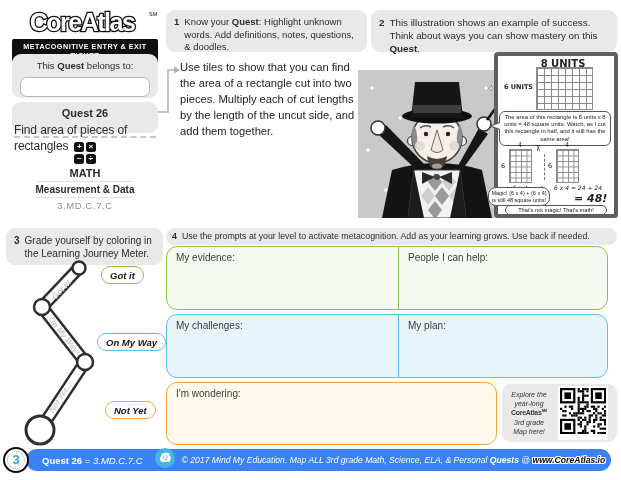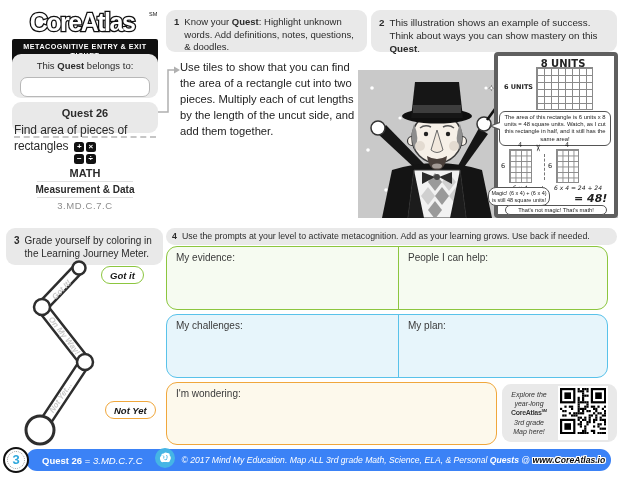--- a/index.html
+++ b/index.html
@@ -243,20 +243,21 @@
     <circle cx="27" cy="55" r="8" fill="#fff" stroke="#2e2e2e" stroke-width="2.5"></circle>
     <circle cx="70" cy="110" r="8" fill="#fff" stroke="#2e2e2e" stroke-width="2.5"></circle>
     <circle cx="25" cy="178" r="14" fill="#fff" stroke="#2e2e2e" stroke-width="3"></circle>
     <g font-size="8" font-style="italic" font-weight="bold" fill="#c9c9c9" text-anchor="middle" font-family="Liberation Sans, sans-serif">
       <text transform="translate(47,38) rotate(-46)" dominant-baseline="middle">Got It!</text>
       <text transform="translate(49,84) rotate(52)" dominant-baseline="middle">On My Way!</text>
       <text transform="translate(46,146) rotate(-56)" dominant-baseline="middle">Not Yet...</text>
     </g>
   </svg>
   <div class="pill pill-green" style="left:101px;top:266px">Got it</div>
+  <div class="pill pill-blue" style="left:97px;top:333px">On My Way</div>
   <div class="pill pill-orange" style="left:105px;top:401px">Not Yet</div>
 
   <div class="abs gray-box step" style="left:166px;top:228px;width:451px;height:17px;padding:3px 6px;font-size:8.8px;white-space:nowrap">
     <span class="step-num">4</span>
     <span>Use the prompts at your level to activate metacognition. Add as your learning grows. Use back if needed.</span>
   </div>
 
   <div class="prompt-box pb-green" style="left:166px;top:246px;width:442px;height:64px">
     <div class="prompt-cell cell-left">My evidence:</div>
     <div class="prompt-cell cell-right">People I can help:</div>

